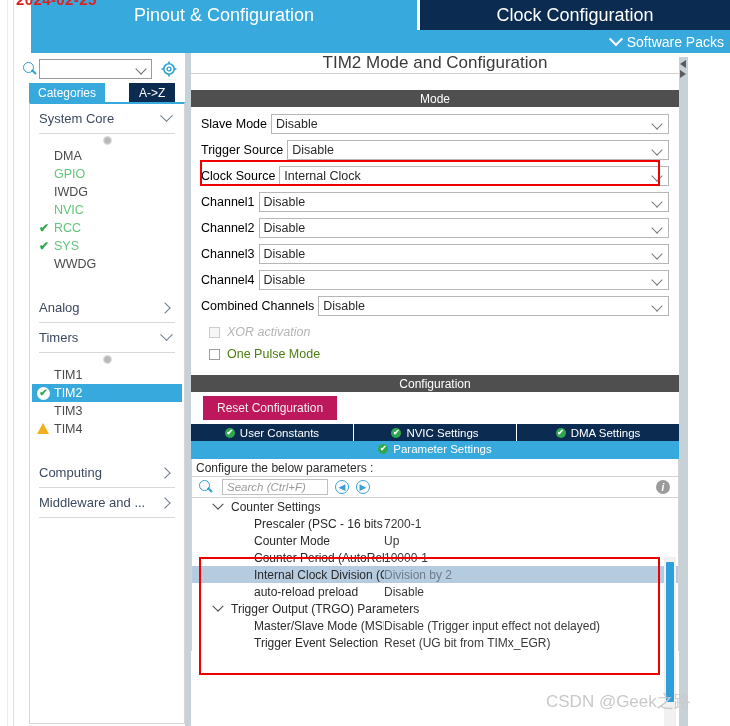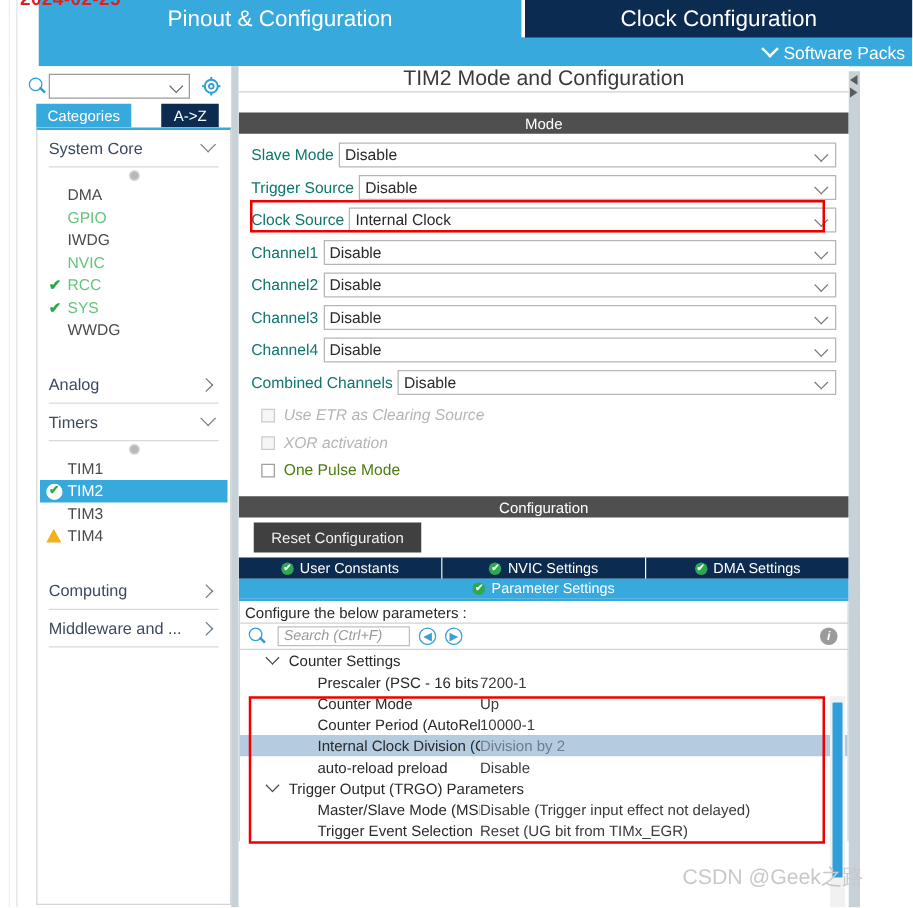--- a/index.html
+++ b/index.html
@@ -193,21 +193,21 @@
   }
   .band-dark {
     height: 17px; background: #4f4f4f; color: #ffffff; font-size: 12px;
     display: flex; align-items: center; justify-content: center; margin-top: 16px;
   }
   .mode-body { padding: 6px 10px 4px 10px; }
   .field-row {
     display: flex; align-items: center; height: 22px; margin-bottom: 4px;
   }
   .field-label {
-    font-size: 12.5px; color: #0f766e; white-space: nowrap; padding-right: 4px;
+    font-size: 12.5px; color: #000000; white-space: nowrap; padding-right: 4px;
   }
   .field-combo {
     flex: 1; height: 20px; border: 1px solid #b6b6b6; background: #ffffff;
     position: relative; display: flex; align-items: center;
     font-size: 12.5px; color: #2a2a2a; padding-left: 4px;
   }
   .field-combo .cv {
     position: absolute; right: 7px; top: 5px; width: 8px; height: 8px;
     border-right: 1.5px solid #7a7a7a; border-bottom: 1.5px solid #7a7a7a;
     transform: rotate(45deg);
@@ -223,21 +223,21 @@
   .cb-label { font-size: 12.5px; color: #4d7c0f; }
   .cb-row.disabled .cb-label { color: #b5b5b5; font-style: italic; }
 
   .band-conf {
     height: 17px; background: #4f4f4f; color: #ffffff; font-size: 12px;
     display: flex; align-items: center; justify-content: center;
     margin-top: 6px;
   }
   .reset-wrap { height: 32px; display: flex; align-items: center; padding-left: 12px; }
   .reset-btn {
-    background: #404040; color: #efefef; font-size: 12px;
+    background: #be185d; color: #efefef; font-size: 12px;
     border: none; padding: 5px 14px; cursor: default;
   }
   .tabs-conf { display: flex; height: 17px; }
   .conf-tab {
     flex: 1; background: #0b2b50; color: #ffffff; font-size: 11.5px;
     display: flex; align-items: center; justify-content: center; gap: 5px;
     border-right: 1px solid #ffffff;
   }
   .conf-tab:last-child { border-right: none; }
   .conf-tab.active { background: #37a9dd; }
@@ -503,24 +503,20 @@
       <div class="field-row">
         <span class="field-label">Combined Channels</span>
         <div class="field-combo">
           <span>Disable</span>
           <span class="cv"></span>
         </div>
       </div>
 
       <div class="cb-row disabled">
         <span class="cb-box"></span>
-        <span class="cb-label">Use ETR as Clearing Source</span>
-      </div>
-      <div class="cb-row disabled">
-        <span class="cb-box"></span>
         <span class="cb-label">XOR activation</span>
       </div>
       <div class="cb-row">
         <span class="cb-box"></span>
         <span class="cb-label">One Pulse Mode</span>
       </div>
     </div>
 
     <div class="band-conf">Configuration</div>
 

